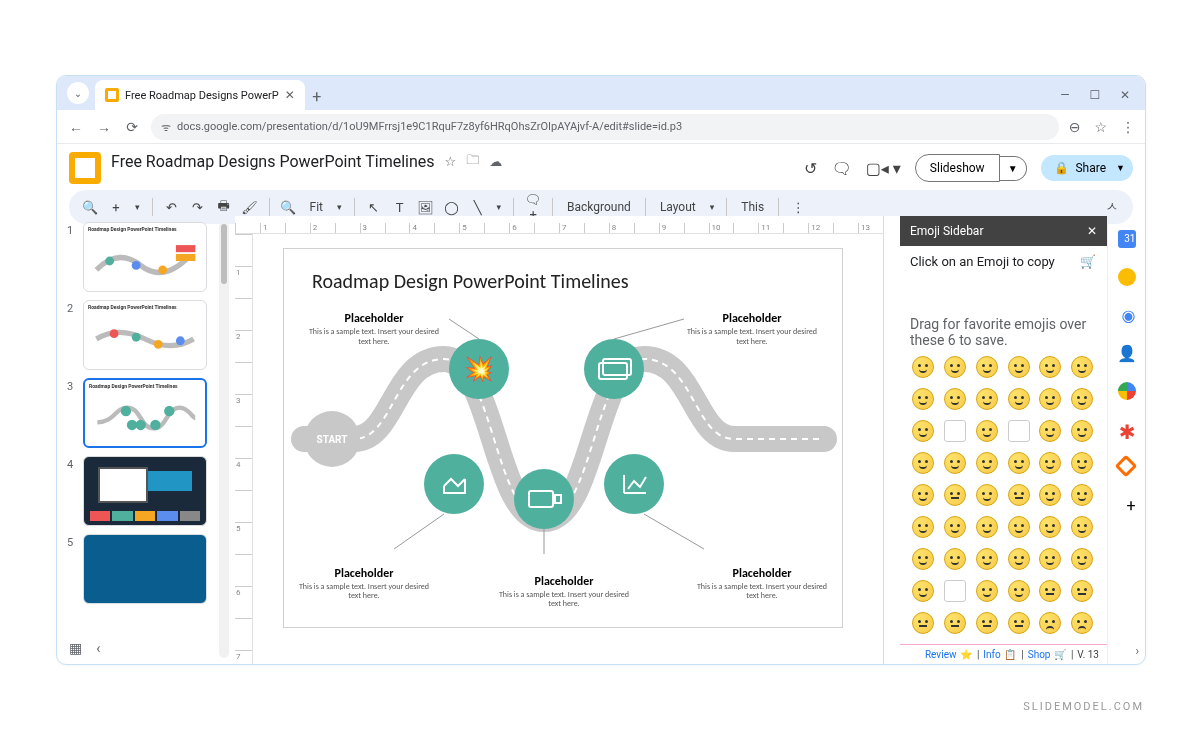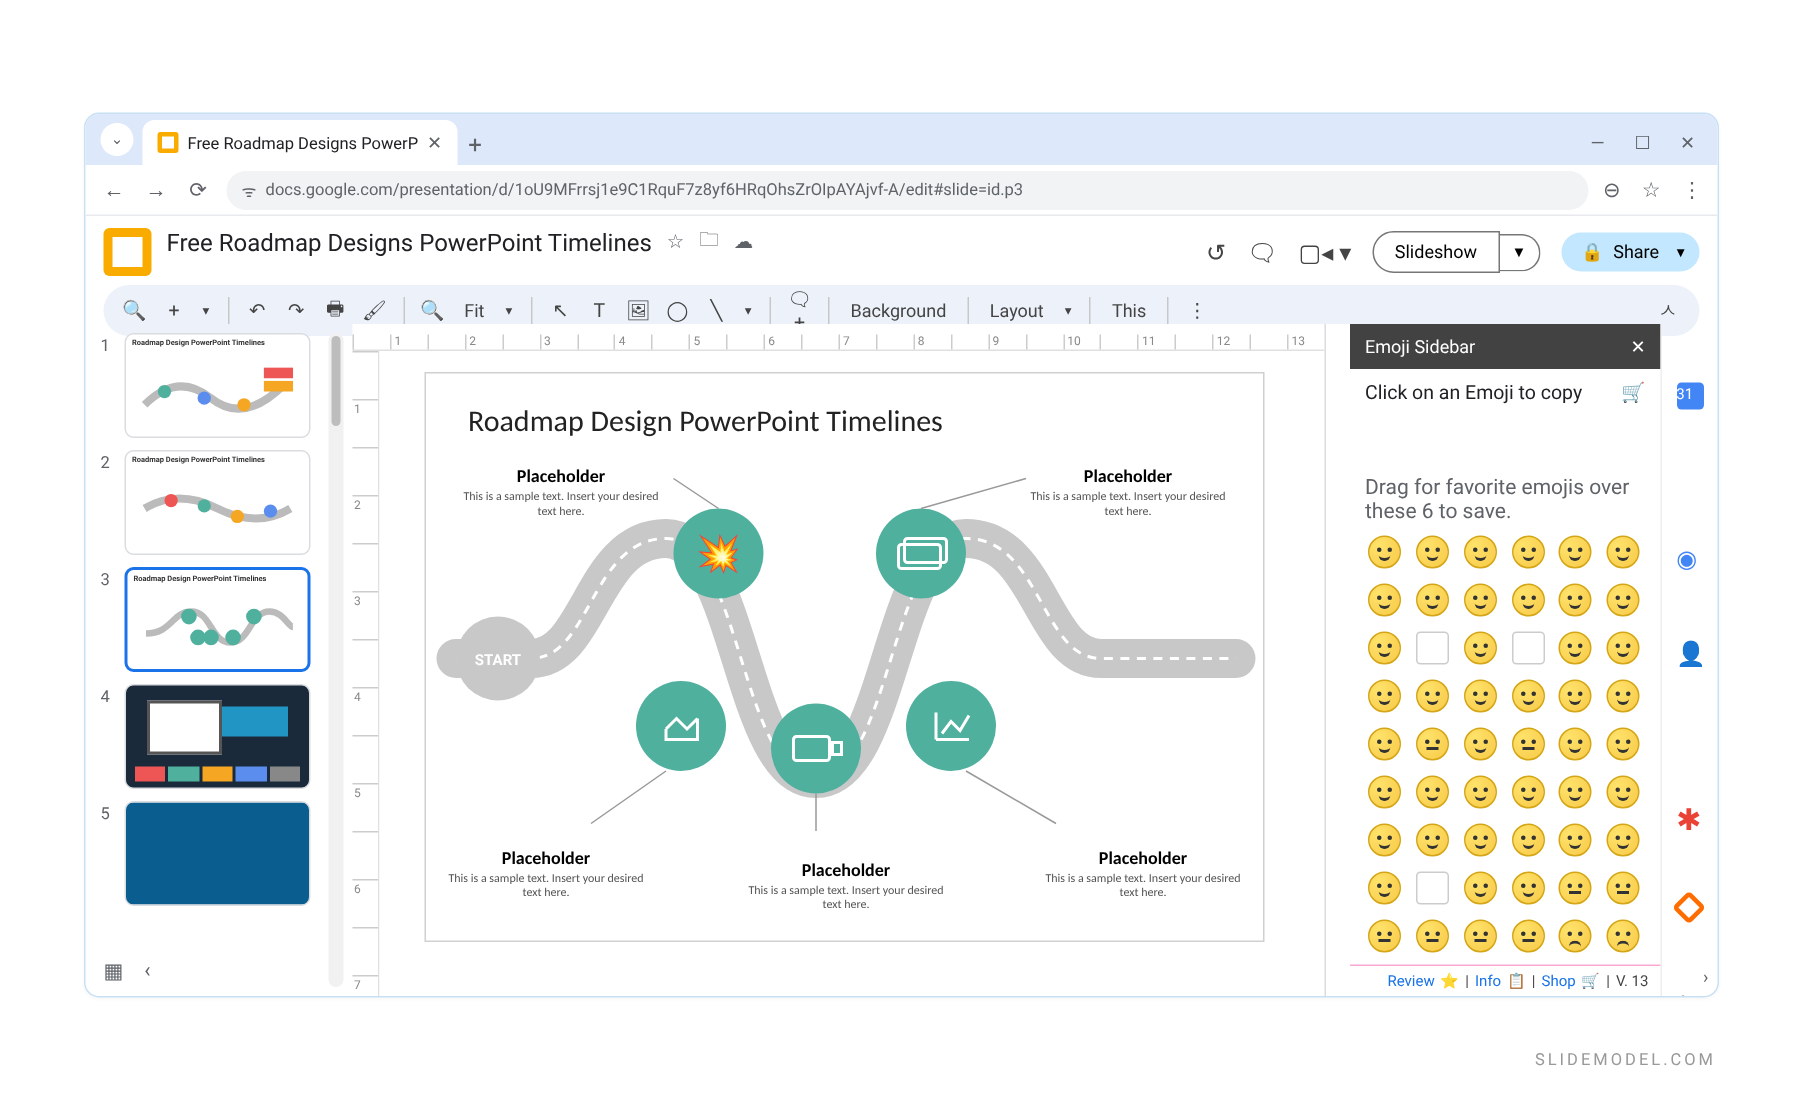--- a/index.html
+++ b/index.html
@@ -98,21 +98,21 @@
   .emoji-face .mouth { position:absolute; bottom:4px; left:6px; right:6px; height:5px; border-bottom:2px solid #333; border-radius:0 0 10px 10px;}
   .emoji-face.sad .mouth { border-bottom:none; border-top:2px solid #333; border-radius:10px 10px 0 0; bottom:2px;}
   .emoji-face.flat .mouth { border-bottom:2px solid #333; border-radius:0; height:0; bottom:6px;}
   .emoji-face.red { background:radial-gradient(circle at 30% 30%, #ff7a5a, #e53a1e); border-color:#b02010;}
   .emoji-blank { width:22px; height:22px; border:1px solid #ccc; border-radius:3px;}
   .emoji-ftr { font-size:10px; color:#1a73e8; padding:4px 8px; border-top:1px solid #f9a8d4; display:flex; gap:4px; align-items:center; justify-content:flex-end;}
   .emoji-ftr span { color:#444;}
   
   
   .right-bar { position:absolute; right:0; top:0; bottom:0; width:38px; border-left:1px solid #eee; display:flex; flex-direction:column; align-items:center; gap:20px; padding-top:14px;}
-  .rb-icn { width:18px; height:18px; font-size:16px; cursor:pointer; text-align:left;margin-top:25px;}
+  .rb-icn { width:18px; height:18px; font-size:16px; cursor:pointer; text-align:right;}
   .rb-cal { background:#4285f4; color:#fff; border-radius:3px; font-size:10px; line-height:18px;}
   .rb-keep { background:#fbbc04; border-radius:50%;}
   .rb-tasks { color:#4285f4;}
   .rb-person { color:#ea4335;}
   .rb-maps { background: conic-gradient(#4285f4 0 25%, #ea4335 0 50%, #fbbc04 0 75%, #34a853 0); border-radius:50%;}
   .rb-red { color:#ea4335; font-size:20px;}
   .rb-orange { width:16px;height:16px; border:3px solid #ff6d00; border-radius:3px; transform:rotate(45deg);}
   
   
   .bottom-ctrl { position:absolute; left:12px; bottom:8px; display:flex; gap:14px; color:#5f6368; font-size:14px;}

